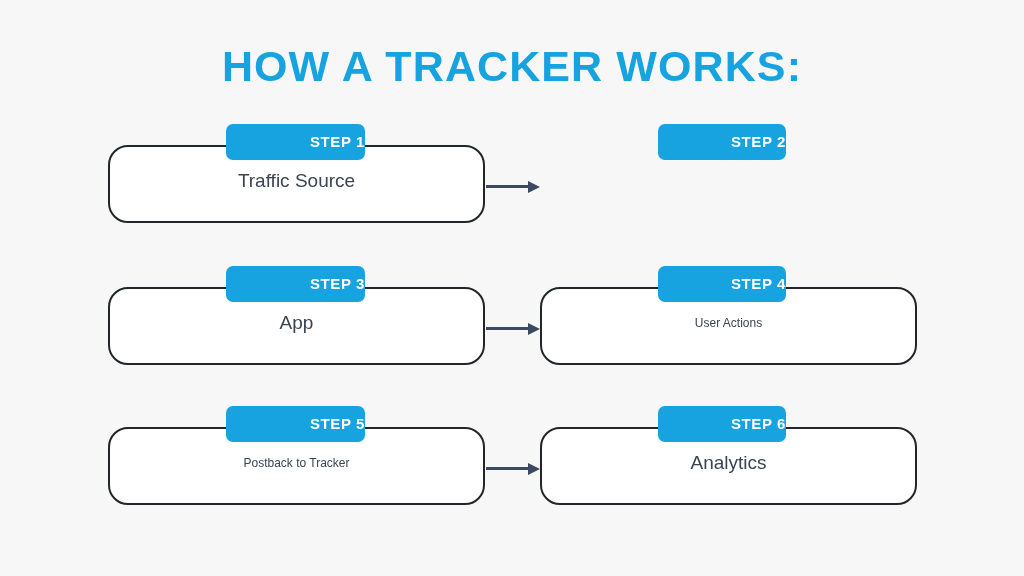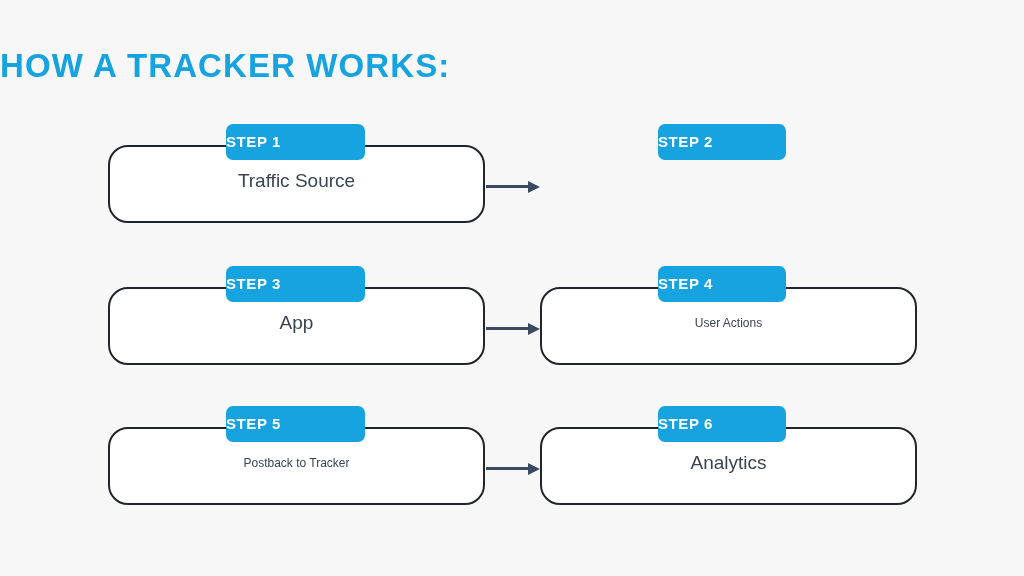--- a/index.html
+++ b/index.html
@@ -20,21 +20,22 @@
     width: 1024px;
     height: 576px;
   }
 
   
   .page-title {
     position: absolute;
     left: 0;
     top: 46px;
     width: 1024px;
-    font-size: 33px;
+    text-align: center;
+    font-size: 43px;
     font-weight: bold;
     letter-spacing: 1.1px;
     color: #17a2e0;
     text-transform: uppercase;
     line-height: 40px;
     white-space: nowrap;
   }
 
   
   .flow-row {
@@ -80,21 +81,21 @@
     position: absolute;
     top: 9px;
     height: 36px;
     background: #17a2e0;
     border-radius: 7px;
     color: #ffffff;
     font-size: 15px;
     font-weight: bold;
     letter-spacing: 0.6px;
     line-height: 36px;
-    text-align: left;
+    text-align: right;
     white-space: nowrap;
     z-index: 4;
   }
   .badge-left  { left: 226px; width: 139px; }
   .badge-right { left: 658px; width: 128px; }
 
   
   .arrow {
     position: absolute;
     top: 66px;

